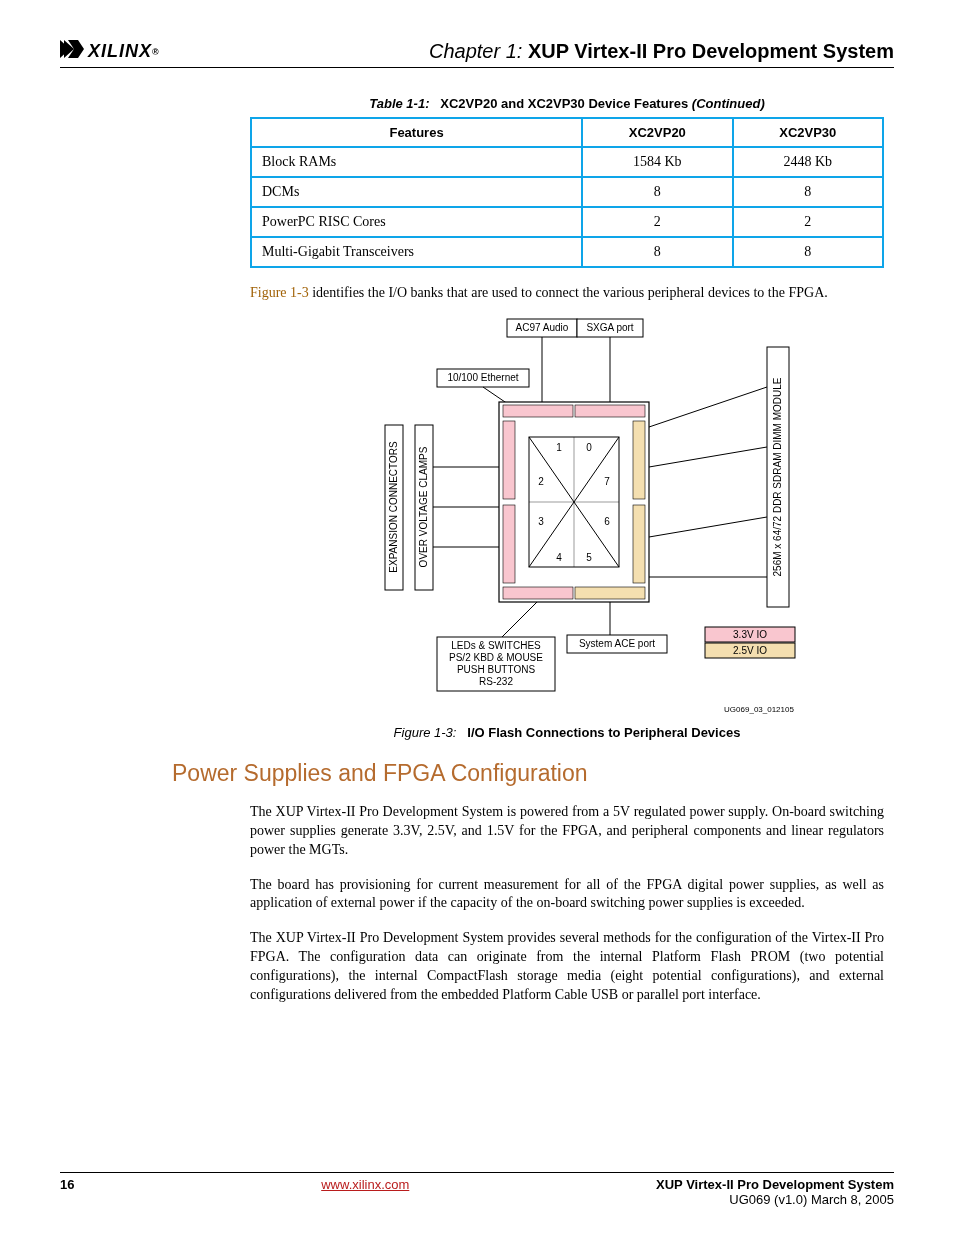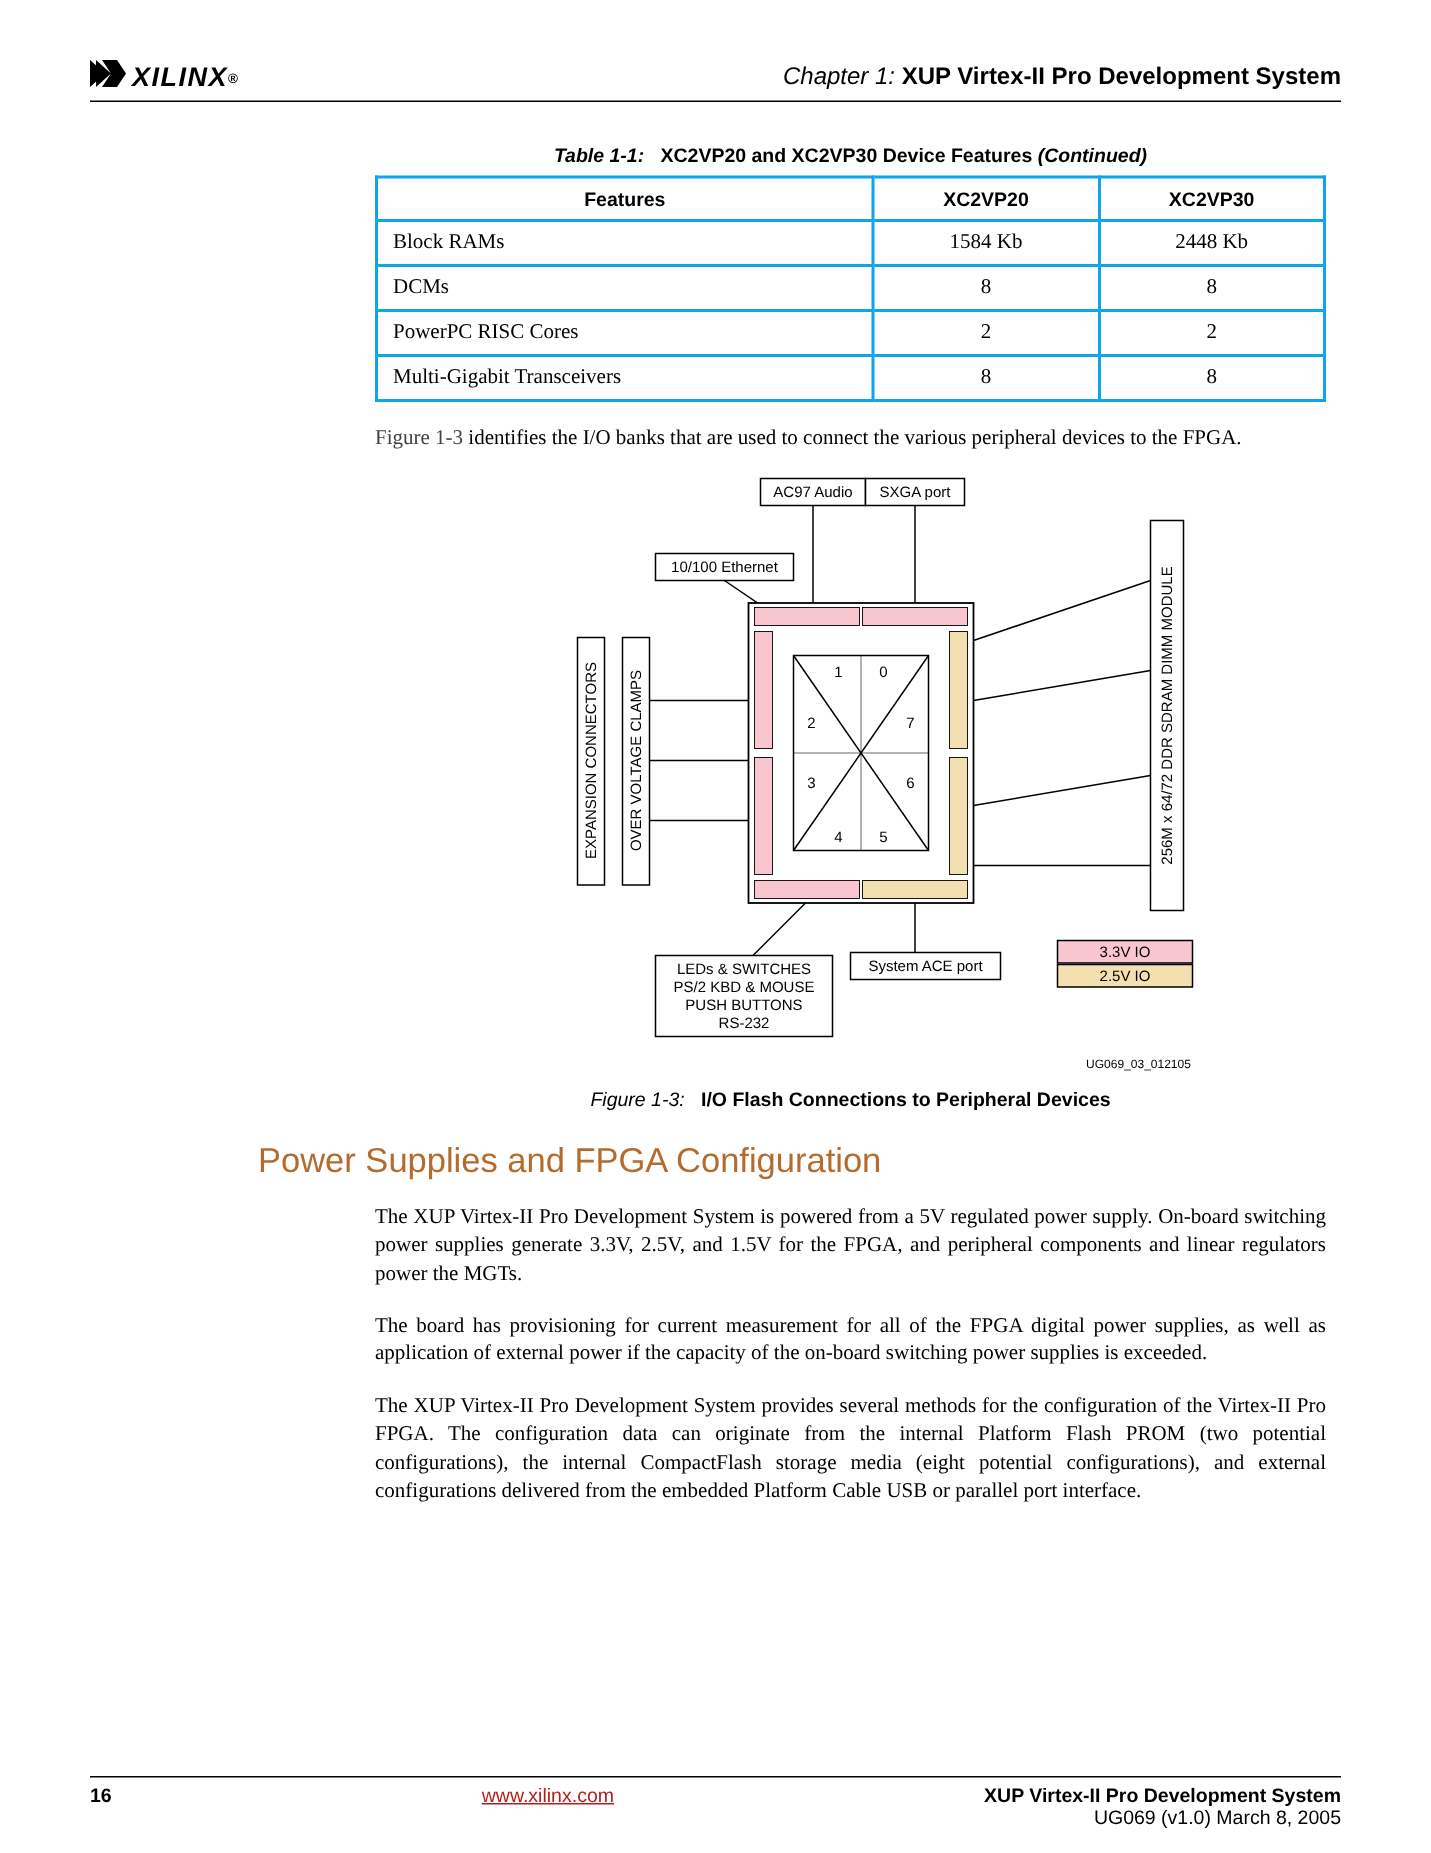--- a/index.html
+++ b/index.html
@@ -34,21 +34,21 @@
     font-size: 18px;
     font-style: italic;
     letter-spacing: 1px;
     text-align: center;
   }
   .logo-mark {
     margin-right: 4px;
   }
   .chapter-line {
     font-family: Arial, sans-serif;
-    font-size: 16px;
+    font-size: 20px;
     font-style: italic;
   }
   .chapter-line .bold { font-weight: bold; font-style: normal; }
   .content {
     margin-left: 190px;
     margin-right: 10px;
   }
   .table-title {
     text-align: center;
     font-family: Arial, sans-serif;
@@ -71,21 +71,21 @@
     font-weight: bold;
     text-align: center;
     font-size: 13px;
   }
   table.feat td.c { text-align: center; }
   .para {
     margin-top: 16px;
     line-height: 1.35;
     text-align: justify;
   }
-  .link { color: #404040; }
+  .link { color: #a16207; }
   .figure-wrap {
     margin: 14px 0 8px 0;
     display: flex;
     justify-content: center;
   }
   svg.diagram { display: block; }
   .fig-caption {
     text-align: center;
     font-family: Arial, sans-serif;
     font-size: 13px;
@@ -95,21 +95,21 @@
   .fig-caption .bold { font-weight: bold; }
   h2.section {
     font-family: Arial, sans-serif;
     color: #b56b2e;
     font-weight: normal;
     font-size: 23px;
     margin: 8px 0 10px 0;
   }
   .footer {
     position: absolute;
-    bottom: 16px;
+    bottom: 28px;
     left: 60px;
     right: 60px;
     border-top: 1px solid #000;
     padding-top: 4px;
     font-family: Arial, sans-serif;
     font-size: 13px;
     display: flex;
     justify-content: space-between;
   }
   .footer .mid { text-align: center; flex: 1; }

